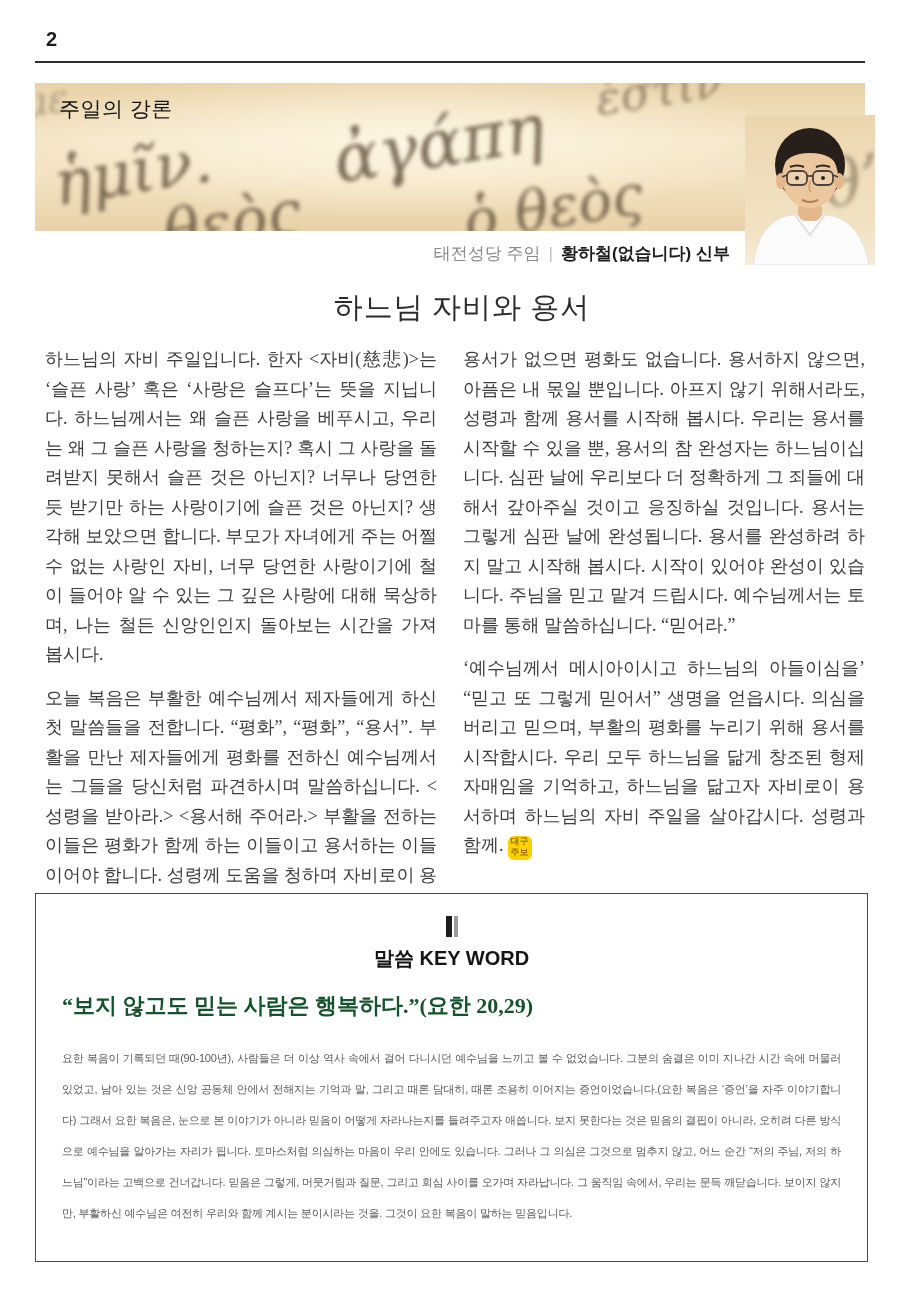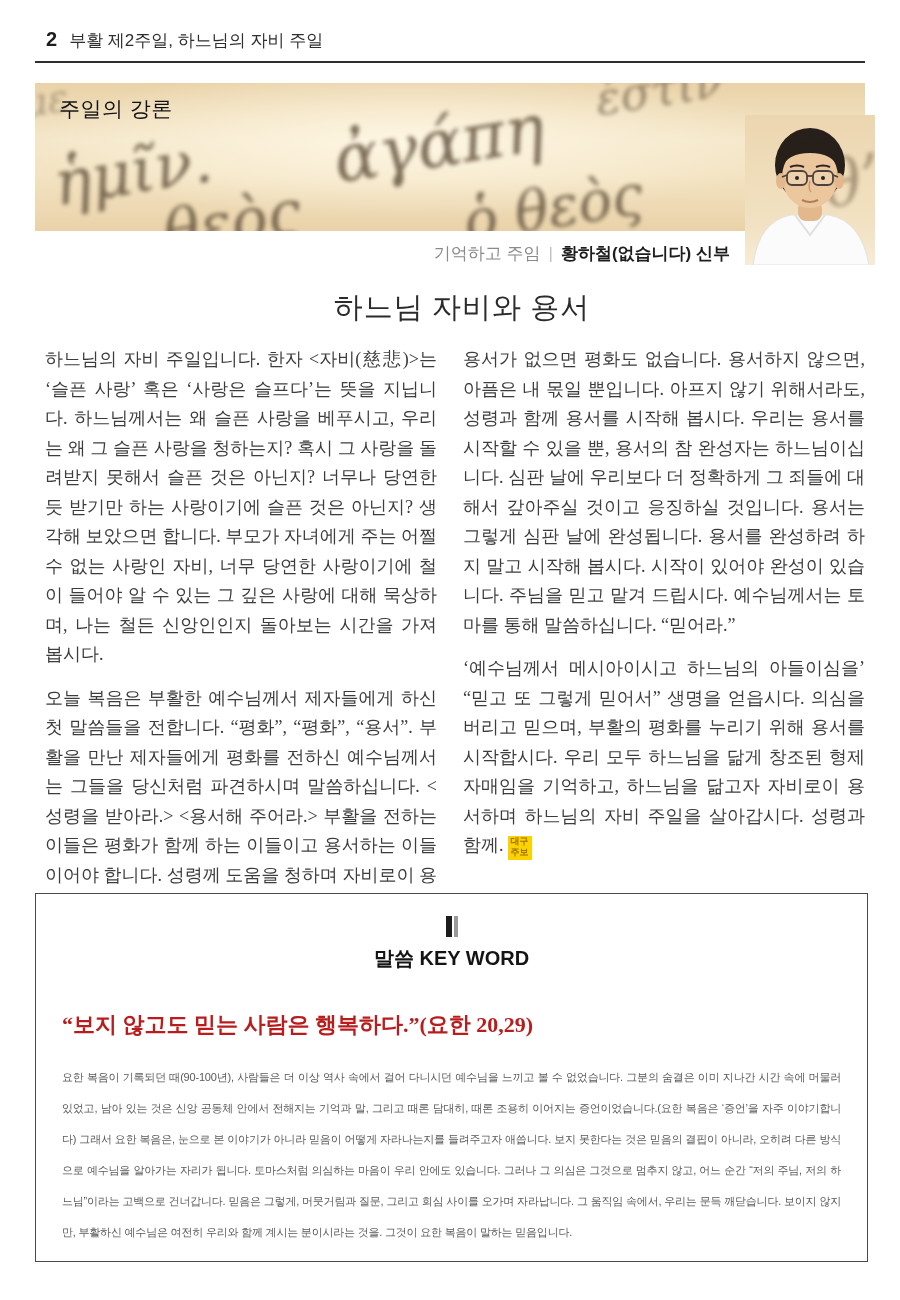--- a/index.html
+++ b/index.html
@@ -85,21 +85,21 @@
     font-size: 18px; line-height: 29.5px; color: #3c3c3c;
     text-align: justify;
   }
   .col-left  { left: 45px;  width: 392px; }
   .col-right { left: 463px; width: 402px; }
   .col p { margin-bottom: 14px; }
 
   .jubo-badge {
     display: inline-block; vertical-align: -4px;
     width: 24px; height: 24px; margin-left: 4px;
-    background: #fdd000; border-radius: 0;
+    background: #fdd000; border-radius: 6px;
     font-family: "Liberation Sans", sans-serif;
     font-size: 9px; font-weight: bold; line-height: 11px;
     color: #9a7400; text-align: center; letter-spacing: 0;
   }
   .jubo-badge span { display: block; }
 
   
   .keyword-box {
     position: absolute; top: 893px; left: 35px; width: 833px; height: 369px;
     border: 1px solid #4a4a4a;
@@ -110,36 +110,35 @@
     display: flex; align-items: center; gap: 8px;
     font-size: 20px; font-weight: bold; color: #141414;
     margin-top: 2px;
     flex-direction: column;
   }
   .kw-marker { display: inline-flex; gap: 2px; height: 21px; }
   .kw-marker i { display: block; height: 21px; }
   .kw-marker .b1 { width: 6px; background: #1c1c1c; }
   .kw-marker .b2 { width: 4px; background: #9a9a9a; }
   .kw-quote {
-    margin-top: 38px;
+    margin-top: 19px;
     font-family: "Liberation Serif", "DejaVu Serif", serif;
-    font-size: 22px; font-weight: bold; color: #b91c1c;
+    font-size: 22px; font-weight: bold; color: #14532d;
   }
   .kw-body {
     margin-top: 22px;
     font-size: 11px; line-height: 31px; color: #595959;
     text-align: justify; letter-spacing: -0.2px;
   }
 </style>
 </head>
 <body>
 
 <div class="page-header">
   <span class="page-num">2</span>
-  <span class="page-title">부활 제2주일, 하느님의 자비 주일</span>
 </div>
 <div class="header-rule"></div>
 
 <div class="banner">
   <span class="greek g5">με</span>
   <span class="greek g0">ἡμῖν.</span>
   <span class="greek g1">ἀγάπη</span>
   <span class="greek g2">ἐστιν</span>
   <span class="greek g3">θεὸς</span>
   <span class="greek g4">ὁ θεὸς</span>
@@ -186,21 +185,21 @@
 
     <path d="M45 52 Q52 49 59 52" fill="none" stroke="#2a2420" stroke-width="2"></path>
     <path d="M71 52 Q78 49 85 52" fill="none" stroke="#2a2420" stroke-width="2"></path>
 
     <path d="M65 66 Q63 74 66 77" fill="none" stroke="#c89b6e" stroke-width="1.5"></path>
     <path d="M57 85 Q65 89 73 85" fill="none" stroke="#b07e5a" stroke-width="2"></path>
   </svg>
 </div>
 
 <div class="byline">
-  <span>기억하고 주임</span><span class="sep">|</span><span class="author">황하철(없습니다) 신부</span>
+  <span>태전성당 주임</span><span class="sep">|</span><span class="author">황하철(없습니다) 신부</span>
 </div>
 
 <h1 class="article-title">하느님 자비와 용서</h1>
 
 <div class="col col-left">
   <p>하느님의 자비 주일입니다. 한자 &lt;자비(慈悲)&gt;는 ‘슬픈 사랑’ 혹은 ‘사랑은 슬프다’는 뜻을 지닙니다. 하느님께서는 왜 슬픈 사랑을 베푸시고, 우리는 왜 그 슬픈 사랑을 청하는지? 혹시 그 사랑을 돌려받지 못해서 슬픈 것은 아닌지? 너무나 당연한 듯 받기만 하는 사랑이기에 슬픈 것은 아닌지? 생각해 보았으면 합니다. 부모가 자녀에게 주는 어쩔 수 없는 사랑인 자비, 너무 당연한 사랑이기에 철이 들어야 알 수 있는 그 깊은 사랑에 대해 묵상하며, 나는 철든 신앙인인지 돌아보는 시간을 가져 봅시다.</p>
   <p>오늘 복음은 부활한 예수님께서 제자들에게 하신 첫 말씀들을 전합니다. “평화”, “평화”, “용서”. 부활을 만난 제자들에게 평화를 전하신 예수님께서는 그들을 당신처럼 파견하시며 말씀하십니다. &lt;성령을 받아라.&gt; &lt;용서해 주어라.&gt; 부활을 전하는 이들은 평화가 함께 하는 이들이고 용서하는 이들이어야 합니다. 성령께 도움을 청하며 자비로이 용서를 시작해 봅시다.</p>
 </div>
 
 <div class="col col-right">

